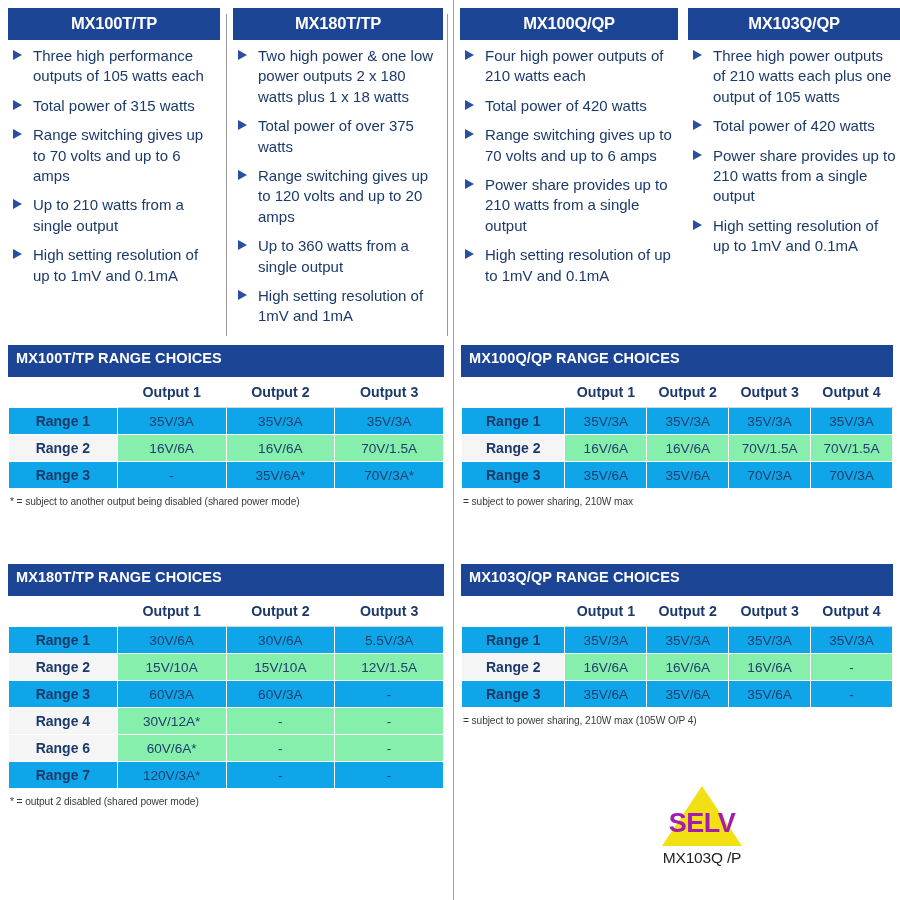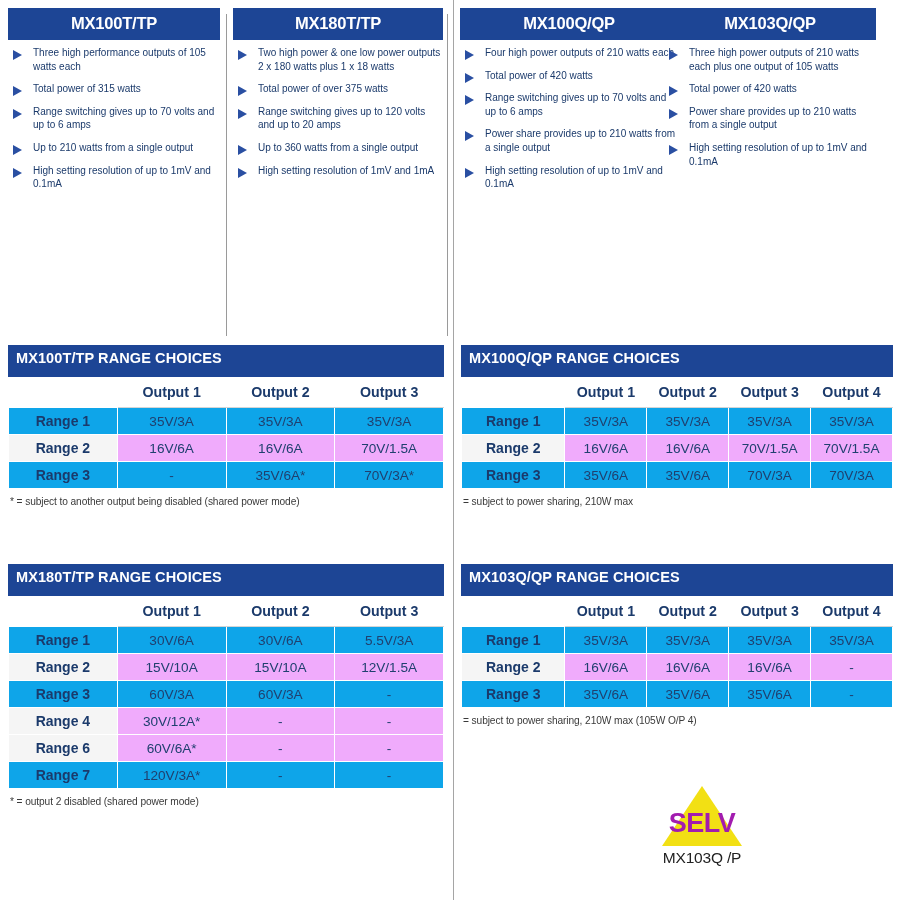--- a/index.html
+++ b/index.html
@@ -41,41 +41,41 @@
     padding-left: 24px;
   }
   .fcol {
     position: absolute;
     top: 0;
     box-sizing: border-box;
   }
   .fcol.f0 { left: 8px;   width: 212px; }
   .fcol.f1 { left: 233px; width: 210px; }
   .fcol.f2 { left: 460px; width: 218px; }
-  .fcol.f3 { left: 664px; width: 212px; }
+  .fcol.f3 { left: 688px; width: 212px; }
 
   .fhead {
     background: #1d4595;
     color: #ffffff;
     font-size: 16.5px;
     font-weight: bold;
     text-align: center;
     padding: 6px 0 7px 0;
     letter-spacing: -0.2px;
   }
   .flist {
     margin: 0;
     padding: 6px 0 0 0;
     list-style: none;
   }
   .flist li {
     position: relative;
     padding: 0 2px 0 25px;
     margin-bottom: 9px;
-    font-size: 10px;
+    font-size: 15px;
     line-height: 1.36;
     color: #1b3a6b;
   }
   .bullet {
     position: absolute;
     left: 5px;
     top: 4px;
     width: 0;
     height: 0;
     border-top: 5.5px solid transparent;
@@ -126,21 +126,21 @@
     background: #ffffff;
     border: 1px solid #ffffff;
   }
   table.grid td.rowlbl {
     font-weight: bold;
     font-size: 14px;
     background: #ececec;
     color: #1b3a6b;
   }
   table.grid tr.shade td { background: #0ea5e9; }
-  table.grid tr.plain td { background: #f0abfc; }
+  table.grid tr.plain td { background: #86efac; }
   table.grid tr.plain td.rowlbl { background: #f5f5f5; }
 
   .tnote {
     font-size: 10.2px;
     color: #3a3a3a;
     padding: 7px 2px 0 2px;
     letter-spacing: -0.1px;
     font-family: "Liberation Sans", sans-serif;
   }
 

